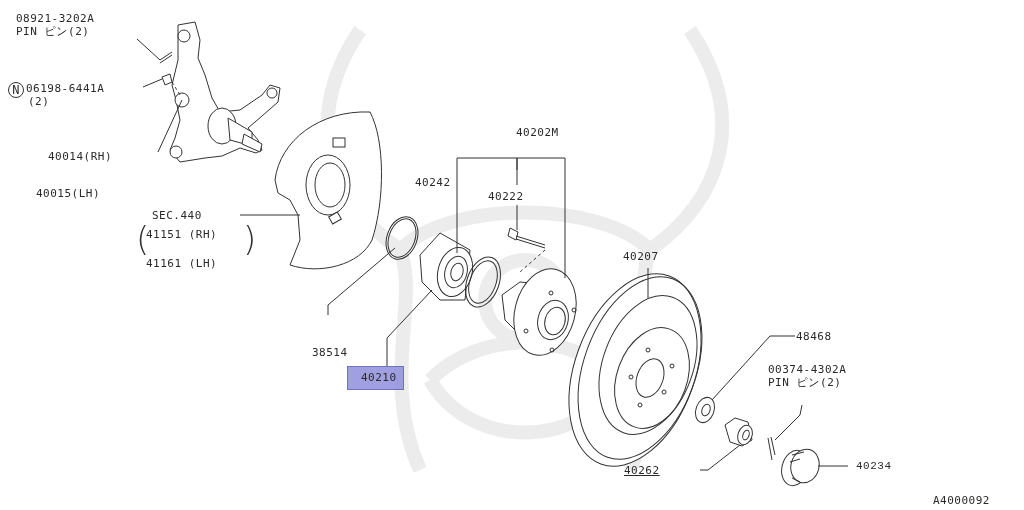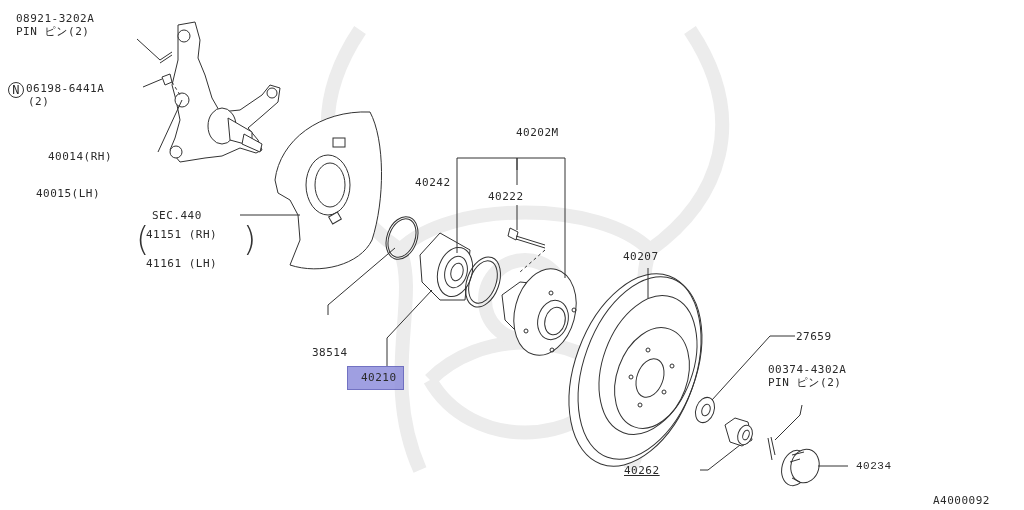--- a/index.html
+++ b/index.html
@@ -157,21 +157,21 @@
 <div class="lbl" style="left:415px;top:176px;">40242</div>
 <div class="lbl" style="left:488px;top:190px;">40222</div>
 
 <div class="lbl" style="left:312px;top:346px;">38514</div>
 
 <div class="hl" style="left:347px;top:366px;width:55px;height:22px;"></div>
 <div class="lbl" style="left:361px;top:371px;">40210</div>
 
 <div class="lbl" style="left:623px;top:250px;">40207</div>
 
-<div class="lbl" style="left:796px;top:330px;">27659</div>
+<div class="lbl" style="left:796px;top:330px;">48468</div>
 
 <div class="lbl" style="left:768px;top:363px;">00374-4302A</div>
 <div class="lbl" style="left:768px;top:376px;">PIN ピン(2)</div>
 
 <div class="lbl" style="left:624px;top:464px;text-decoration:underline;">40262</div>
 <div class="lbl" style="left:856px;top:460px;font-family:Liberation Mono, monospace;">40234</div>
 
 <div class="lbl" style="left:933px;top:494px;">A4000092</div>
 
 </body></html>

